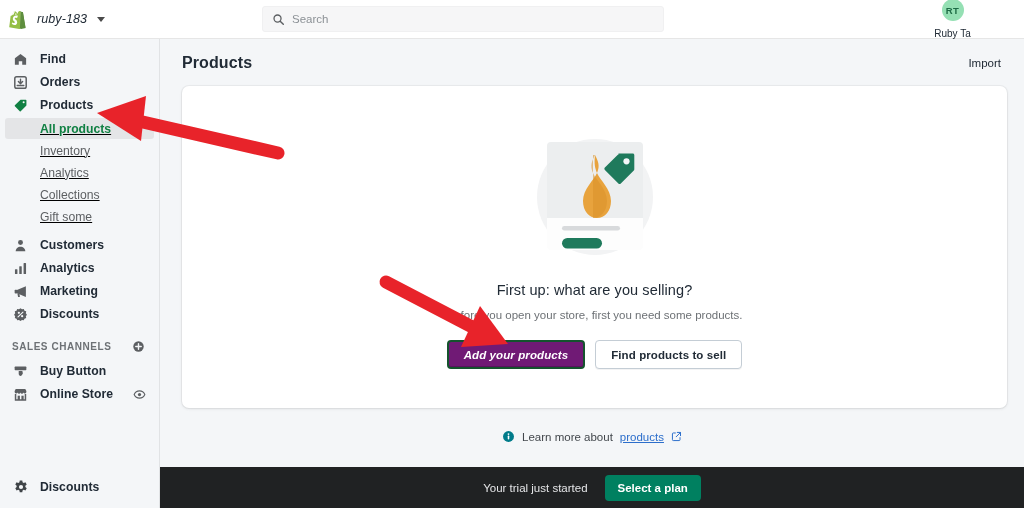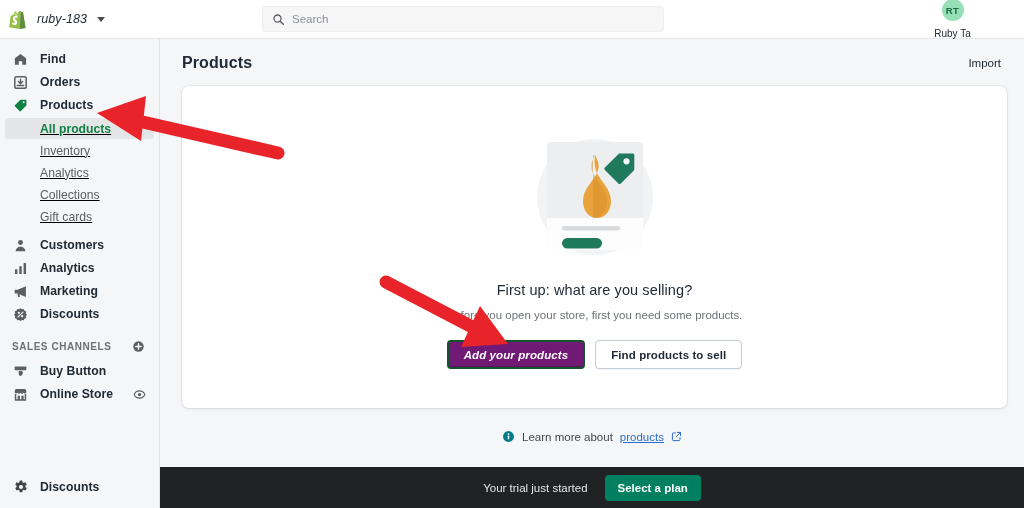--- a/index.html
+++ b/index.html
@@ -251,21 +251,21 @@
       <div class="sub-item">
         <span class="sub-label">Inventory</span>
       </div>
       <div class="sub-item">
         <span class="sub-label">Analytics</span>
       </div>
       <div class="sub-item">
         <span class="sub-label">Collections</span>
       </div>
       <div class="sub-item">
-        <span class="sub-label">Gift cards</span>
+        <span class="sub-label">Gift some</span>
       </div>
     </div>
 
     <div class="nav-gap"></div>
 
     <div class="nav-item">
       <span class="nav-ico">
         <svg width="15" height="15" viewBox="0 0 20 20">
           <circle cx="10" cy="6" r="3.3" fill="#5c5f62"></circle>
           <path d="M3.6 17.6c0-3.5 2.9-6 6.4-6s6.4 2.5 6.4 6z" fill="#5c5f62"></path>

